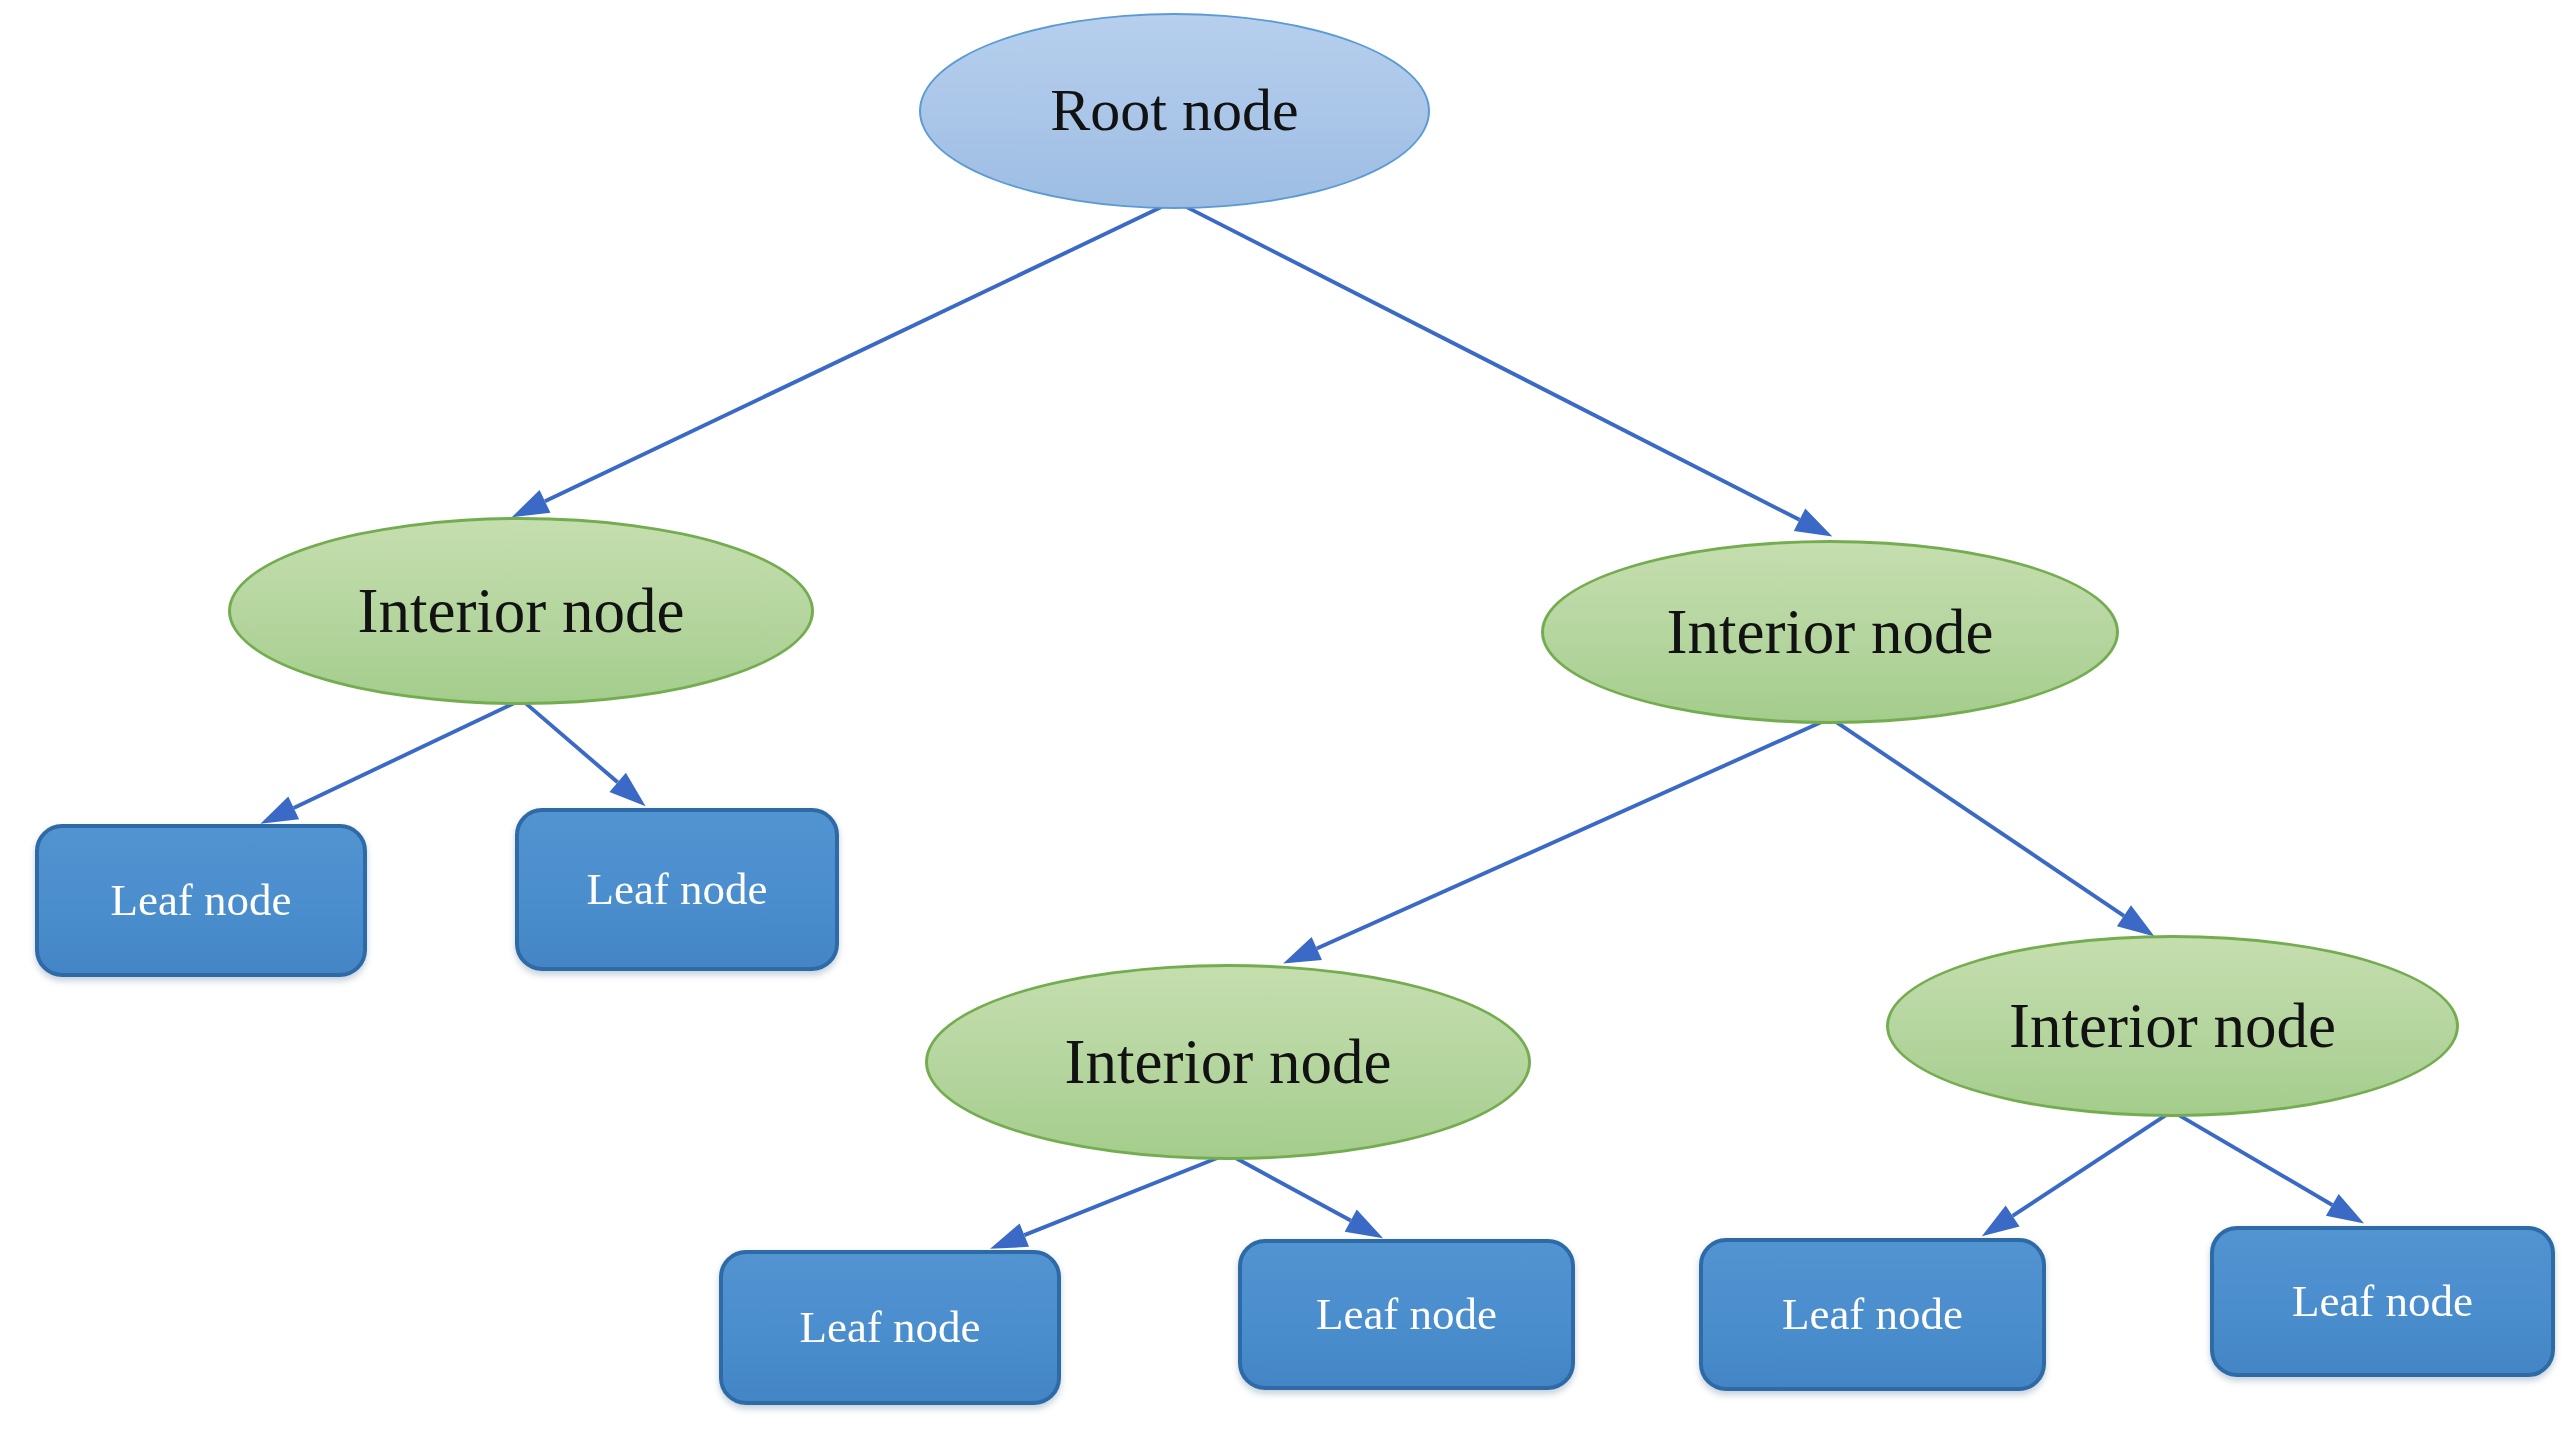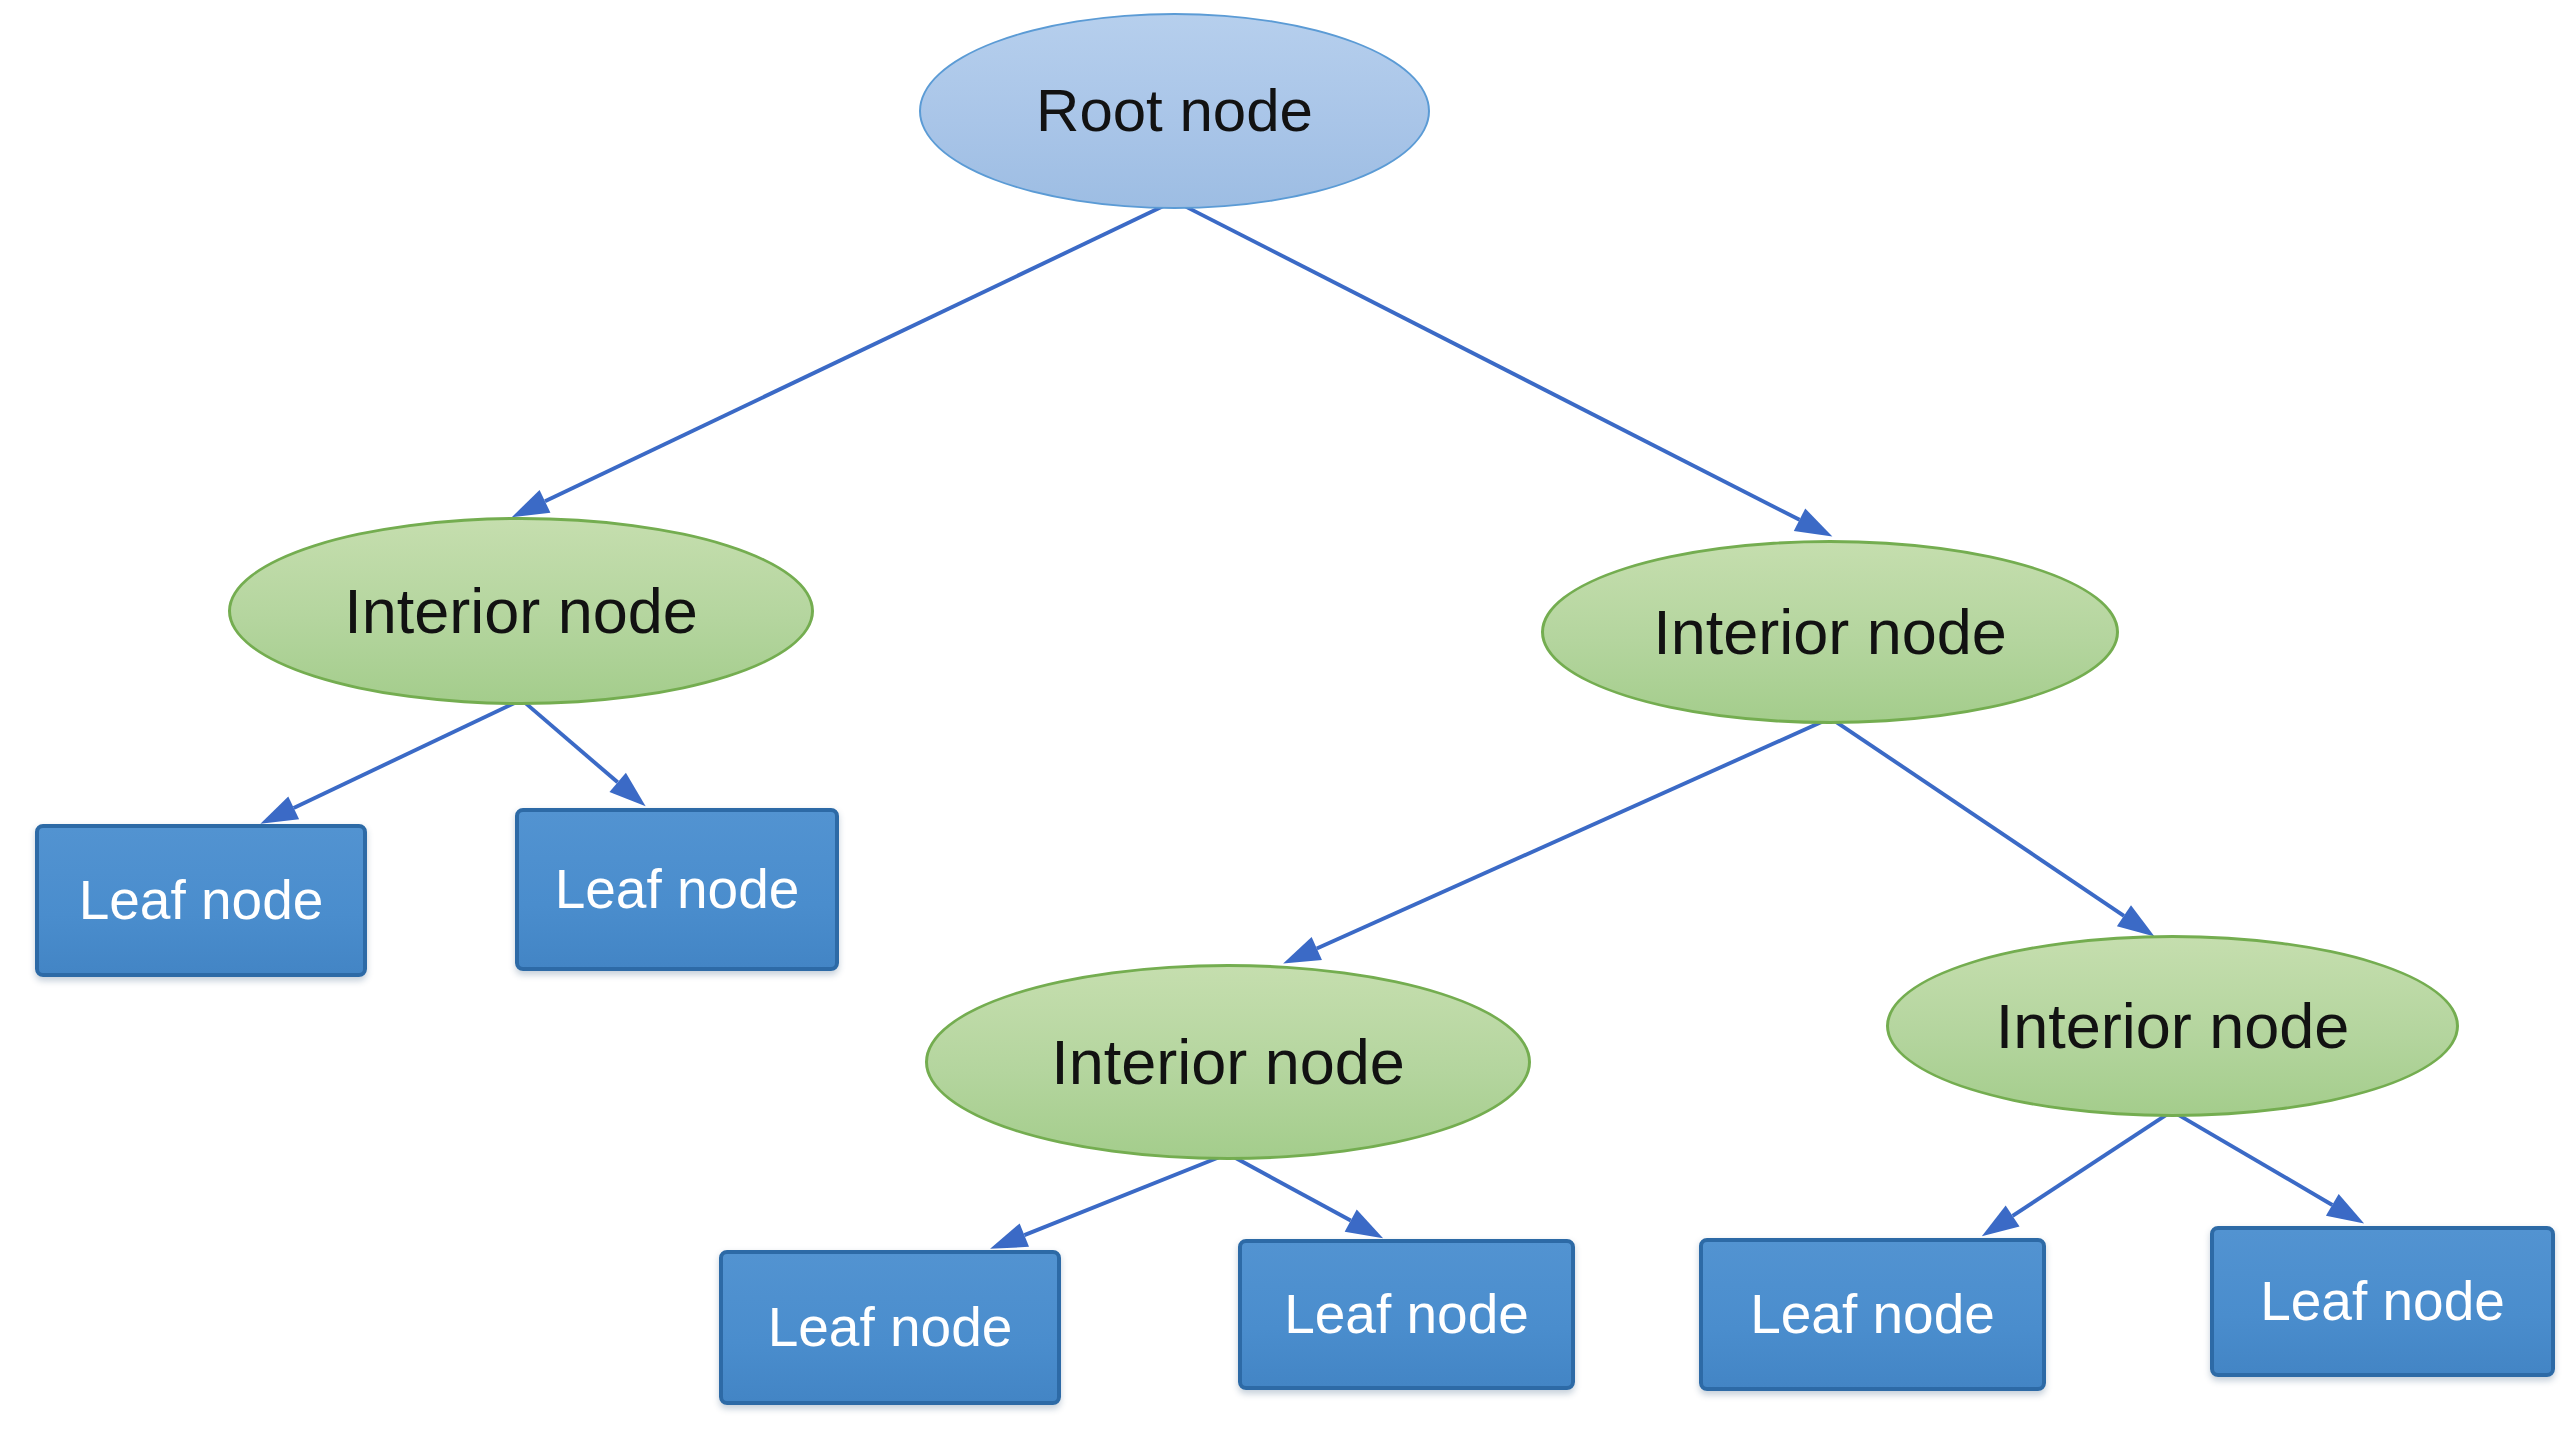--- a/index.html
+++ b/index.html
@@ -42,30 +42,31 @@
   .node.ellipse.root {
     background: linear-gradient(180deg, #b6cfed 0%, #a9c5e8 55%, #9dbde3 100%);
     border: 2.9px solid #5b9bd5;
     font-size: 60px;
   }
   .node.ellipse.interior {
     background: linear-gradient(180deg, #c5deae 0%, #b4d59e 55%, #a4cd8c 100%);
     border: 3.9px solid #74ad50;
   }
   .node.rect {
-    border-radius: 8px;
+    border-radius: 27px;
     background: linear-gradient(180deg, #5293d1 0%, #4a8dcd 60%, #4385c5 100%);
     border: 4.9px solid #2d6aa6;
     color: #ffffff;
-    font-size: 55px;
+    font-size: 45px;
     box-shadow: 0 3.9px 6.8px rgba(30, 70, 110, 0.25);
   }
   .node .label {
     pointer-events: none;
     white-space: nowrap;
+    font-family: Liberation Serif, serif;
   }
 </style>
 </head>
 <body>
 
 <div id="canvas">
 
   <svg id="edges" viewBox="0 0 2654 1484" xmlns="http://www.w3.org/2000/svg">
       <line x1="1210" y1="207" x2="561.2938358293787" y2="516.6313462952014" stroke="#3b6ac6" stroke-width="4"></line>
       <polygon points="527,533 555.6940332461581,504.8992445640981 566.8936384125993,528.3634480263047" fill="#3b6ac6"></polygon>

